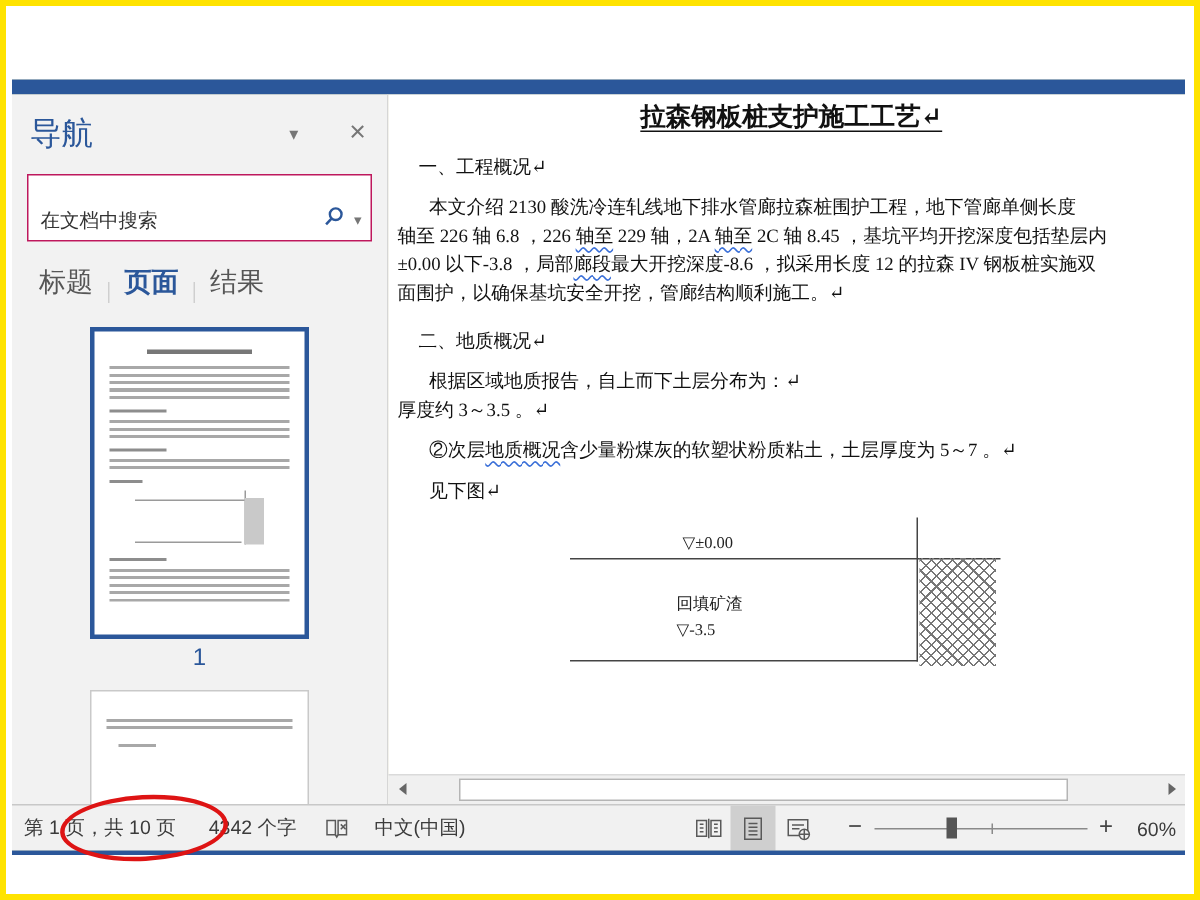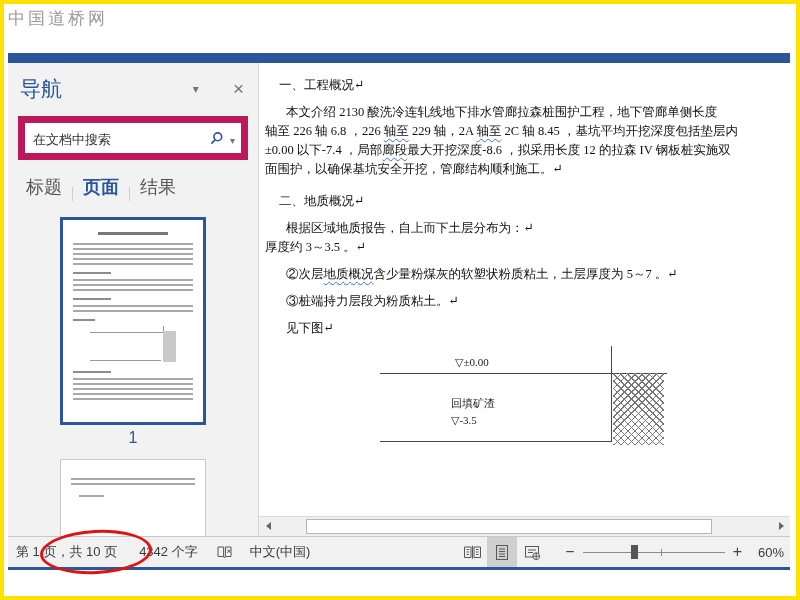--- a/index.html
+++ b/index.html
@@ -11,21 +11,21 @@
   .window{position:absolute;left:4px;top:49px;width:782px;height:517px;display:flex;flex-direction:column;background:#fef9c3;}
   .titlebar{height:10px;background:#2b579a;flex:none;}
   .winbody{flex:1;display:flex;min-height:0;}
   .winbottom{height:3px;background:#2b579a;flex:none;}
   
   .navpane{width:250px;flex:none;background:#f2f2f2;border-right:1px solid #d6d6d6;overflow:hidden;display:flex;flex-direction:column;}
   .nav-head{display:flex;align-items:center;padding:12px 14px 0 12px;}
   .nav-title{font-size:21px;color:#2b579a;flex:none;}
   .nav-caret{margin-left:auto;margin-right:34px;color:#767676;font-size:12px;cursor:default;}
   .nav-close{color:#767676;font-size:19px;line-height:14px;cursor:default;}
-  .nav-search{margin:13px 10px 0 10px;height:26px;background:#fff;border:7px solid #be185d;display:flex;align-items:center;padding:4px 6px 0 8px;}
+  .nav-search{margin:13px 10px 0 10px;height:26px;background:#fff;border:1px solid #be185d;display:flex;align-items:center;padding:17px 6px 0 8px;}
   .nav-search .ph{font-size:13px;color:#333;flex:1;}
   .nav-search .mag{flex:none;margin-right:6px;}
   .nav-search .scaret{flex:none;color:#767676;font-size:10px;}
   .nav-tabs{display:flex;align-items:flex-end;margin:13px 0 0 12px;font-size:18px;color:#565656;}
   .nav-tab{padding:2px 10px;cursor:default;}
   .nav-tab:first-child{padding-left:6px;}
   .nav-tab.active{color:#2b579a;font-weight:bold;}
   .tabsep{width:1px;height:14px;background:#cfcfcf;}
   .thumbs{flex:1;overflow:hidden;}
   .thumb1{width:146px;height:208px;margin:16px auto 4px auto;background:#fff;border:3px solid #2b579a;box-sizing:border-box;overflow:hidden;padding:8px 10px;}
@@ -80,21 +80,20 @@
   .zthumb{position:absolute;left:34%;top:1px;width:7px;height:14px;background:#555;}
   .zval{width:38px;text-align:right;font-size:13px;color:#3b3b3b;}
   
   .redcircle{position:absolute;left:36px;top:526px;width:106px;height:38px;border:3px solid #de1414;border-radius:50%;transform:rotate(-3deg);z-index:50;pointer-events:none;}
 </style>
 </head>
 <body>
 
 <div class="frame">
 
-  <div class="wm-top">中国道桥网</div>
 
   <div class="window">
     <div class="titlebar"></div>
 
     <div class="winbody">
 
       <div class="navpane">
         <div class="nav-head">
           <span class="nav-title">导航</span>
           <span class="nav-caret">▾</span>
@@ -141,31 +140,31 @@
           <div class="pagenum">1</div>
           <div class="thumb2">
             <div class="mtxt" style="height:9px;margin-top:8px;"></div>
             <div class="mtxt" style="height:4px;width:20%;margin-top:8px;margin-left:8px;"></div>
           </div>
         </div>
       </div>
 
       <div class="docarea">
         <div class="doccontent">
+          <div class="doc-title">拉森钢板桩支护施工工艺↵</div>
           <div>
               <div class="dline dh"><span>一、工程概况↵</span></div>
               <div class="dline dp"><span>本文介绍 2130 酸洗冷连轧线地下排水管廊拉森桩围护工程，地下管廊单侧长度</span></div>
               <div class="dline dc"><span>轴至 226 轴 6.8 ，226 </span><span class="wavy">轴至</span><span> 229 轴，2A </span><span class="wavy">轴至</span><span> 2C 轴 8.45 ，基坑平均开挖深度包括垫层内</span></div>
-              <div class="dline dc"><span>±0.00 以下-7.4 ，局部</span><span class="wavy">廊段</span><span>最大开挖深度-8.6 ，拟采用长度 12 的拉森 IV 钢板桩实施双</span></div>
+              <div class="dline dc"><span>±0.00 以下-3.8 ，局部</span><span class="wavy">廊段</span><span>最大开挖深度-8.6 ，拟采用长度 12 的拉森 IV 钢板桩实施双</span></div>
               <div class="dline dc"><span>面围护，以确保基坑安全开挖，管廊结构顺利施工。↵</span></div>
               <div class="dline dh"><span>二、地质概况↵</span></div>
               <div class="dline dp"><span>根据区域地质报告，自上而下土层分布为：↵</span></div>
               <div class="dline dc"><span>厚度约 3～3.5 。↵</span></div>
               <div class="dline dp"><span>②次层</span><span class="wavy">地质概况</span><span>含少量粉煤灰的软塑状粉质粘土，土层厚度为 5～7 。↵</span></div>
-              <div class="dline dp"><span>③桩端持力层段为粉质粘土。↵</span></div>
               <div class="dline dp"><span>见下图↵</span></div>
             </div>
 
           <div class="diagram">
             <span class="lbl" style="left:190px;top:12px;">▽±0.00</span>
             <div class="dg-hline1"></div>
             <span class="lbl" style="left:186px;top:52px;">回填矿渣</span>
             <span class="lbl" style="left:186px;top:70px;">▽-3.5</span>
             <div class="dg-hline2"></div>
             <div class="dg-vline"></div>

